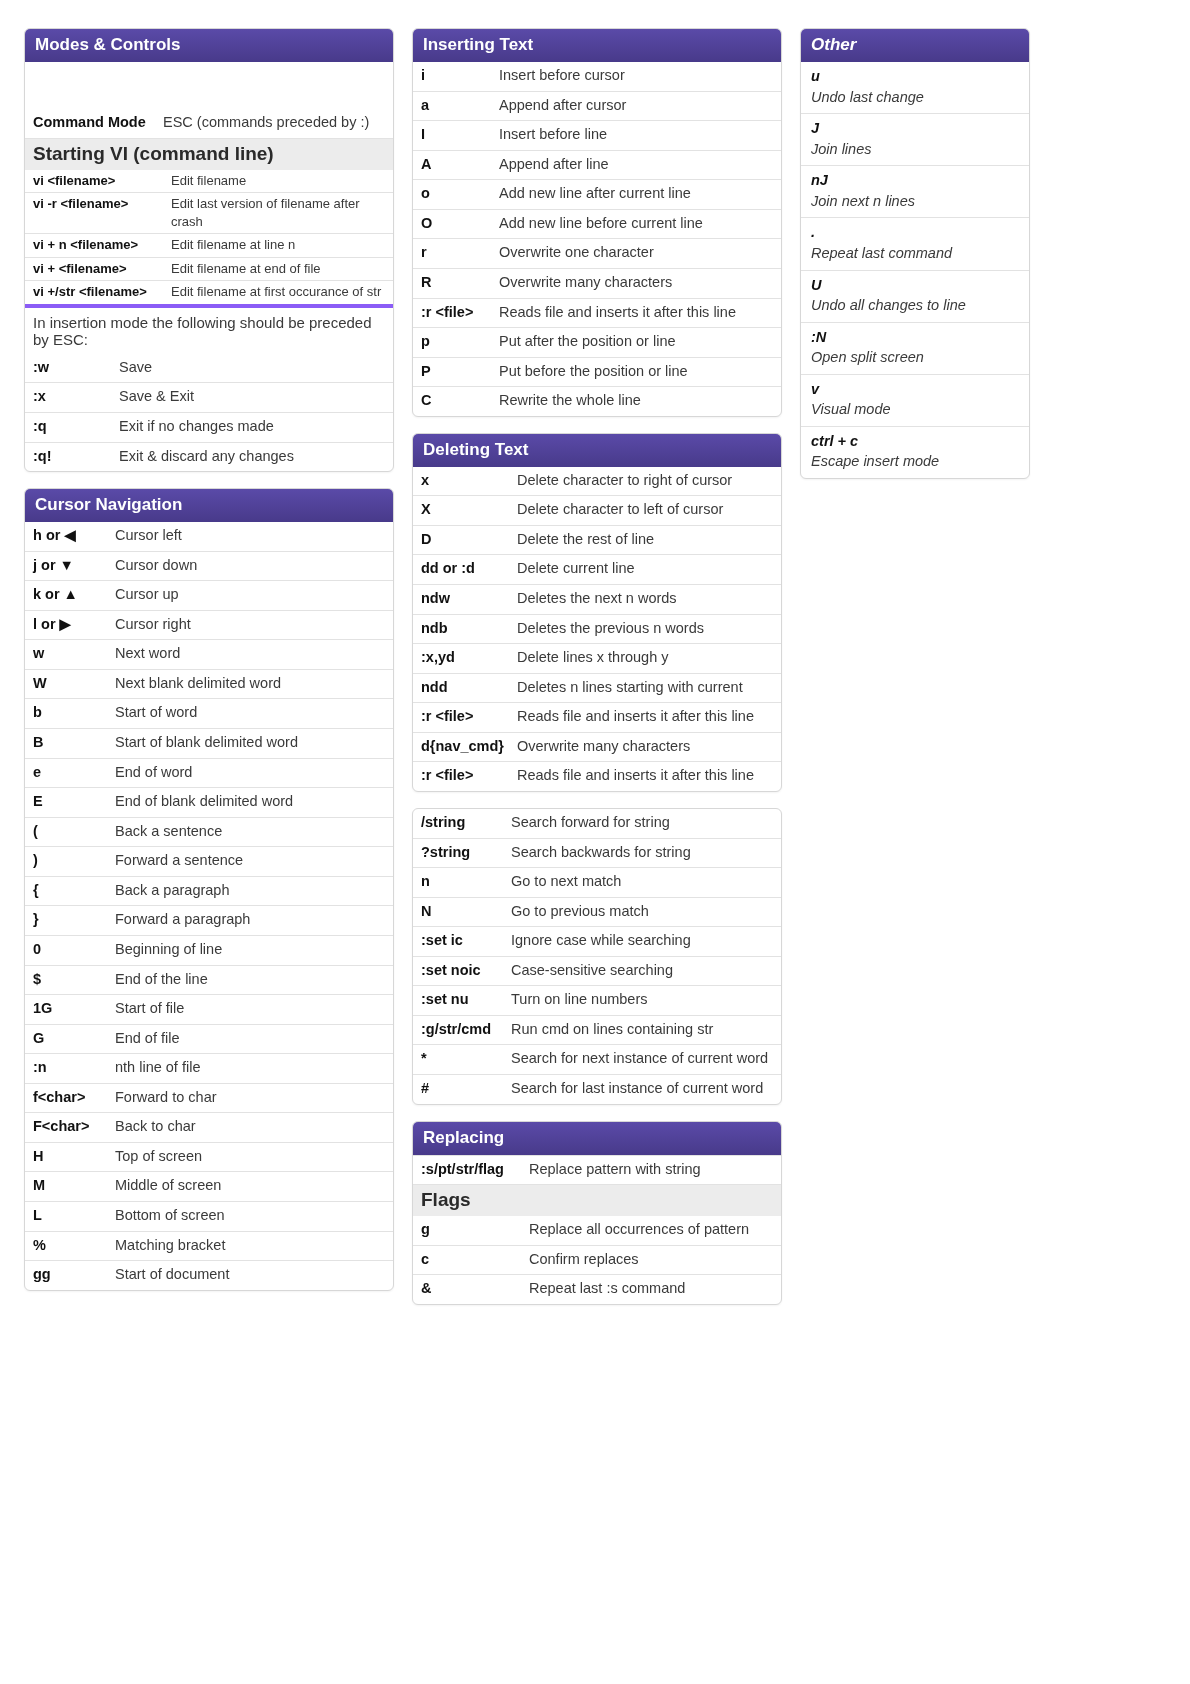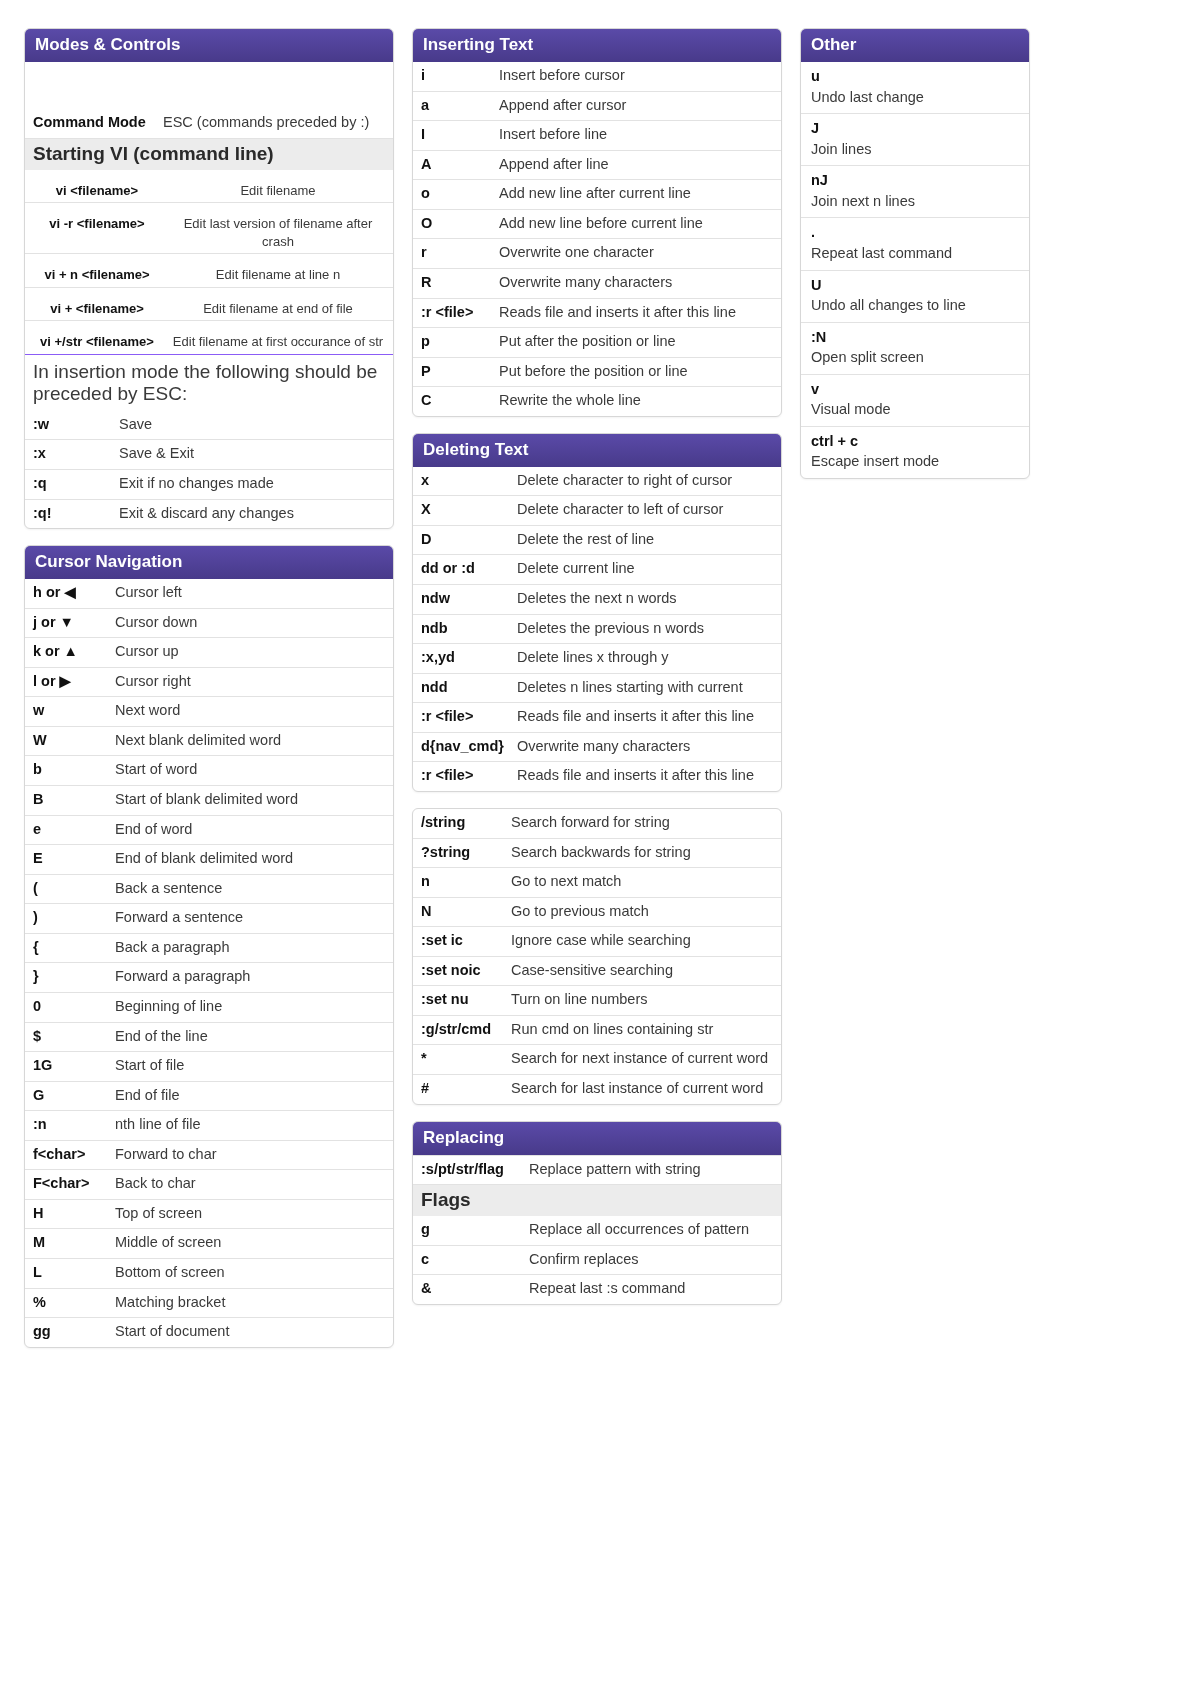--- a/index.html
+++ b/index.html
@@ -8,21 +8,21 @@
     background: #fff;
     padding: 28px 24px;
     font-size: 14px;
     color: #2a2a2a;
     width: 1190px;
   }
   .cols { display: flex; gap: 18px; align-items: flex-start; }
   .col { display: flex; flex-direction: column; gap: 16px; }
   .col1 { flex: 0 0 370px; }
   .col2 { flex: 0 0 370px; }
-  .col3 { flex: 0 0 230px; }
+  .col3 { flex: 0 0 230px; font-style: italic; }
 
   .card {
     border: 1px solid #d7d7d7;
     border-radius: 6px;
     overflow: hidden;
     box-shadow: 0 1px 2px rgba(0,0,0,0.05);
     background: #fff;
   }
   .card-header {
     background: linear-gradient(#5a4aa8, #483a8a);
@@ -35,34 +35,34 @@
     display: flex;
     border-top: 1px solid #e2e2e2;
     padding: 4px 8px 5px;
     align-items: baseline;
     font-size: 14.5px;
     line-height: 1.35;
   }
   .row:first-of-type { border-top: none; }
   .row .k { font-weight: 700; color: #111; flex: 0 0 auto; padding-right: 10px; }
   .row .v { color: #3a3a3a; flex: 1 1 auto; }
-  .row.small { font-size: 13px; padding: 12px 8px 3px; text-align: center; }
+  .row.small { font-size: 13px; padding: 2px 8px 3px; }
   .row.small .k { min-width: 138px; }
   .subhead {
     background: #ececec;
     font-weight: 700;
     padding: 4px 8px 5px;
     border-top: 1px solid #e2e2e2;
     font-size: 19px;
   }
   .note {
     padding: 6px 8px;
-    border-top: 1px solid #8b5cf6;
+    border-top: 4px solid #8b5cf6;
     color: #3a3a3a;
-    font-size: 19px;
+    font-size: 15px;
   }
   .modes .k { min-width: 130px; }
   .search .k { min-width: 90px; }
   .replace .k { min-width: 108px; }
   .other-col .row { flex-direction: column; padding: 5px 10px 6px; }
   .other-col .row .k { padding-right: 0; padding-bottom: 1px; }
   .other-col .row .v { }
   .insert .k { min-width: 78px; }
   .cursor .k { min-width: 82px; }
   .delete .k { min-width: 96px; }

